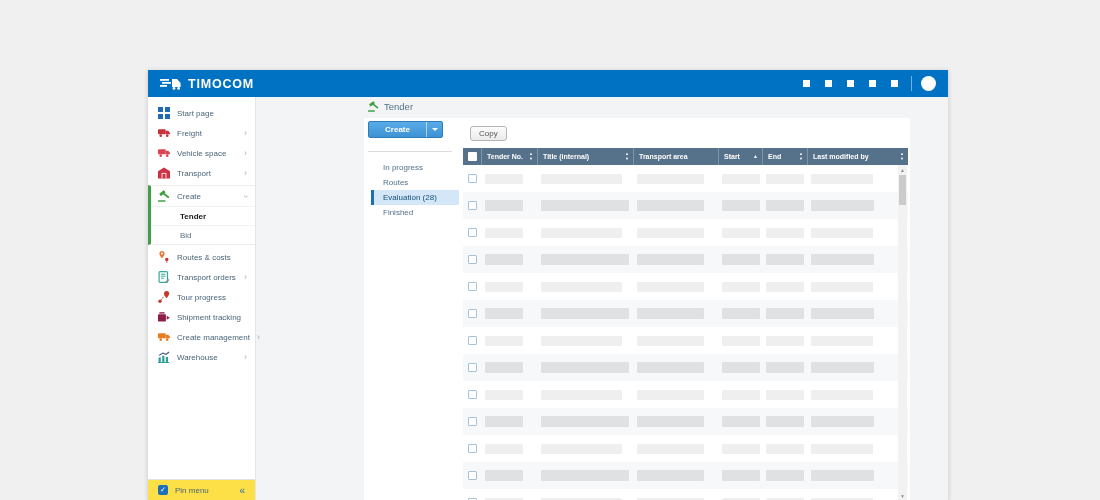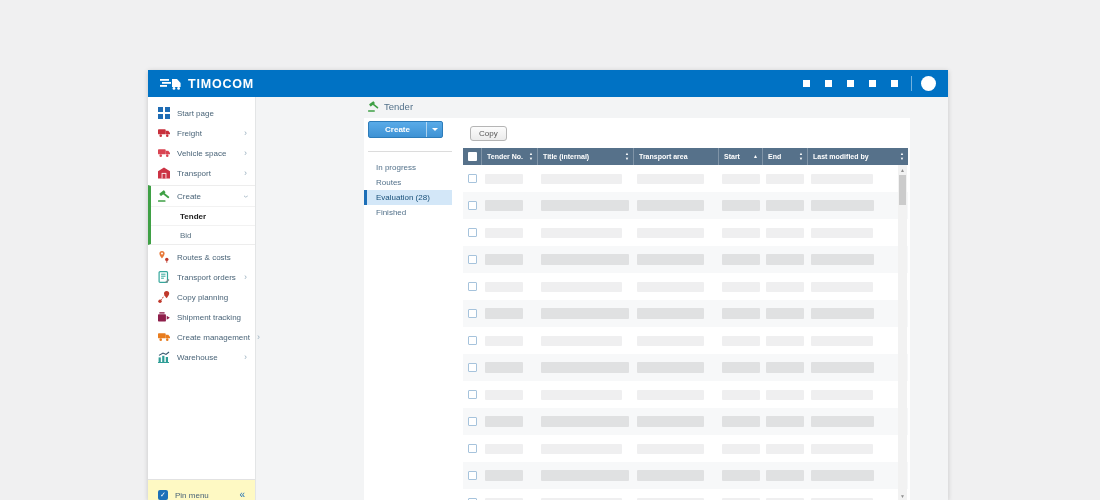--- a/index.html
+++ b/index.html
@@ -33,22 +33,22 @@
   .s-icon svg{width:100%;height:100%;fill:currentColor}
   .s-chev{margin-left:auto;color:#9ab0bf;font-size:9px;line-height:1}
   .s-chev.down{transform:rotate(90deg)}
   .side-group{border-left:3px solid #3fa045;margin:2px 0;border-top:1px solid #ededed;
               border-bottom:1px solid #ededed}
   .side-group .side-item{padding-left:7px}
   .side-sub{height:19px;line-height:19px;padding-left:29px;font-size:8px;color:#5a7283;
             border-top:1px solid #f2f2f2;cursor:pointer}
   .side-sub.active{font-weight:bold;color:#222}
   .pin-row{position:absolute;left:0;right:0;bottom:0;height:21px;border-top:1px solid #e2e2e2;
-           display:flex;align-items:flex-end;padding:0 10px;gap:7px;font-size:8px;color:#4a6478;
-           background:#fef9c3}
+           display:flex;align-items:center;padding:0 10px;gap:7px;font-size:8px;color:#4a6478;
+           background:#fde047}
   .pin-check{width:10px;height:10px;background:#1d70b8;border-radius:2px;color:#fff;font-size:7px;
              display:flex;align-items:center;justify-content:center;cursor:pointer}
   .collapse{margin-left:auto;color:#1d6fb7;font-size:10px;cursor:pointer}
 
   
   .main{position:absolute;left:109px;top:27px;right:0;bottom:0}
   .page-title{position:absolute;left:111px;top:4px;display:flex;align-items:center;gap:5px;
               font-size:9.5px;color:#53718a}
   .title-icon{width:11px;height:11px;display:inline-flex;color:#3fa045}
   .title-icon svg{width:100%;height:100%;fill:currentColor}
@@ -60,21 +60,21 @@
               display:flex;align-items:center;color:#fff;font-size:8px;font-weight:bold;cursor:pointer}
   .create-label{flex:1;text-align:center}
   .create-caret{width:16px;align-self:stretch;border-left:1px solid rgba(255,255,255,.55);
                 display:flex;align-items:center;justify-content:center;cursor:pointer}
   .create-caret::after{content:"";border:3px solid transparent;border-top-color:#fff;margin-top:3px}
   .copy-btn{position:absolute;left:106px;top:8px;height:15px;padding:0 8px;font-size:8px;color:#555;
             background:linear-gradient(#fcfcfc,#ebebeb);border:1px solid #b5b5b5;border-radius:3px;
             cursor:pointer;font-family:"Liberation Sans", sans-serif}
 
   .subnav-sep{position:absolute;left:4px;top:33px;width:84px;border-top:1px solid #dcdcdc}
-  #subnav{position:absolute;left:0;top:42px;width:88px}
+  #subnav{position:absolute;left:7px;top:42px;width:88px}
   .subnav-item{height:15px;line-height:15px;padding-left:12px;font-size:8px;color:#53718a;
                cursor:pointer;white-space:nowrap}
   .subnav-item.selected{background:#d3e7f8;border-left:3px solid #1d6fb7;padding-left:9px;color:#174f79}
 
   
   .table{position:absolute;left:99px;top:30px;width:445px;bottom:0;overflow:hidden}
   .thead{display:flex;height:17px;background:#56718a;align-items:stretch}
   .th-cbcell{width:18px;display:flex;align-items:center;justify-content:center}
   .th-cb{width:9px;height:9px;background:#fff;border-radius:1px}
   .th{display:flex;align-items:center;padding-left:5px;border-left:1px solid rgba(255,255,255,.25);
@@ -218,21 +218,21 @@
           <span class="s-chev">›</span>
         </div>
         <div class="side-item">
           <span class="s-icon" style="color: rgb(192, 57, 43);">
             <svg viewBox="0 0 12 12">
               <circle cx="2" cy="10.2" r="1.7"></circle>
               <path d="M8.6 0A2.6 2.6 0 006 2.6c0 2 2.6 4.6 2.6 4.6s2.6-2.6 2.6-4.6A2.6 2.6 0 008.6 0z"></path>
               <path d="M2.6 9.2C4.8 8.4 4.6 5.6 6.4 4.6" fill="none" stroke="currentColor" stroke-width="1" stroke-dasharray="1.4 1.2"></path>
             </svg>
           </span>
-          <span class="s-label">Copy planning</span>
+          <span class="s-label">Tour progress</span>
         </div>
         <div class="side-item">
           <span class="s-icon" style="color: rgb(142, 31, 75);">
             <svg viewBox="0 0 13 11">
               <rect y="2.4" width="8.6" height="8" rx=".8"></rect>
               <rect x="1.4" width="5.8" height="1.9" rx=".4" opacity=".8"></rect>
               <path d="M9.4 4.2l3.4 2.2-3.4 2.2z"></path>
             </svg>
           </span>
           <span class="s-label">Shipment tracking</span>

